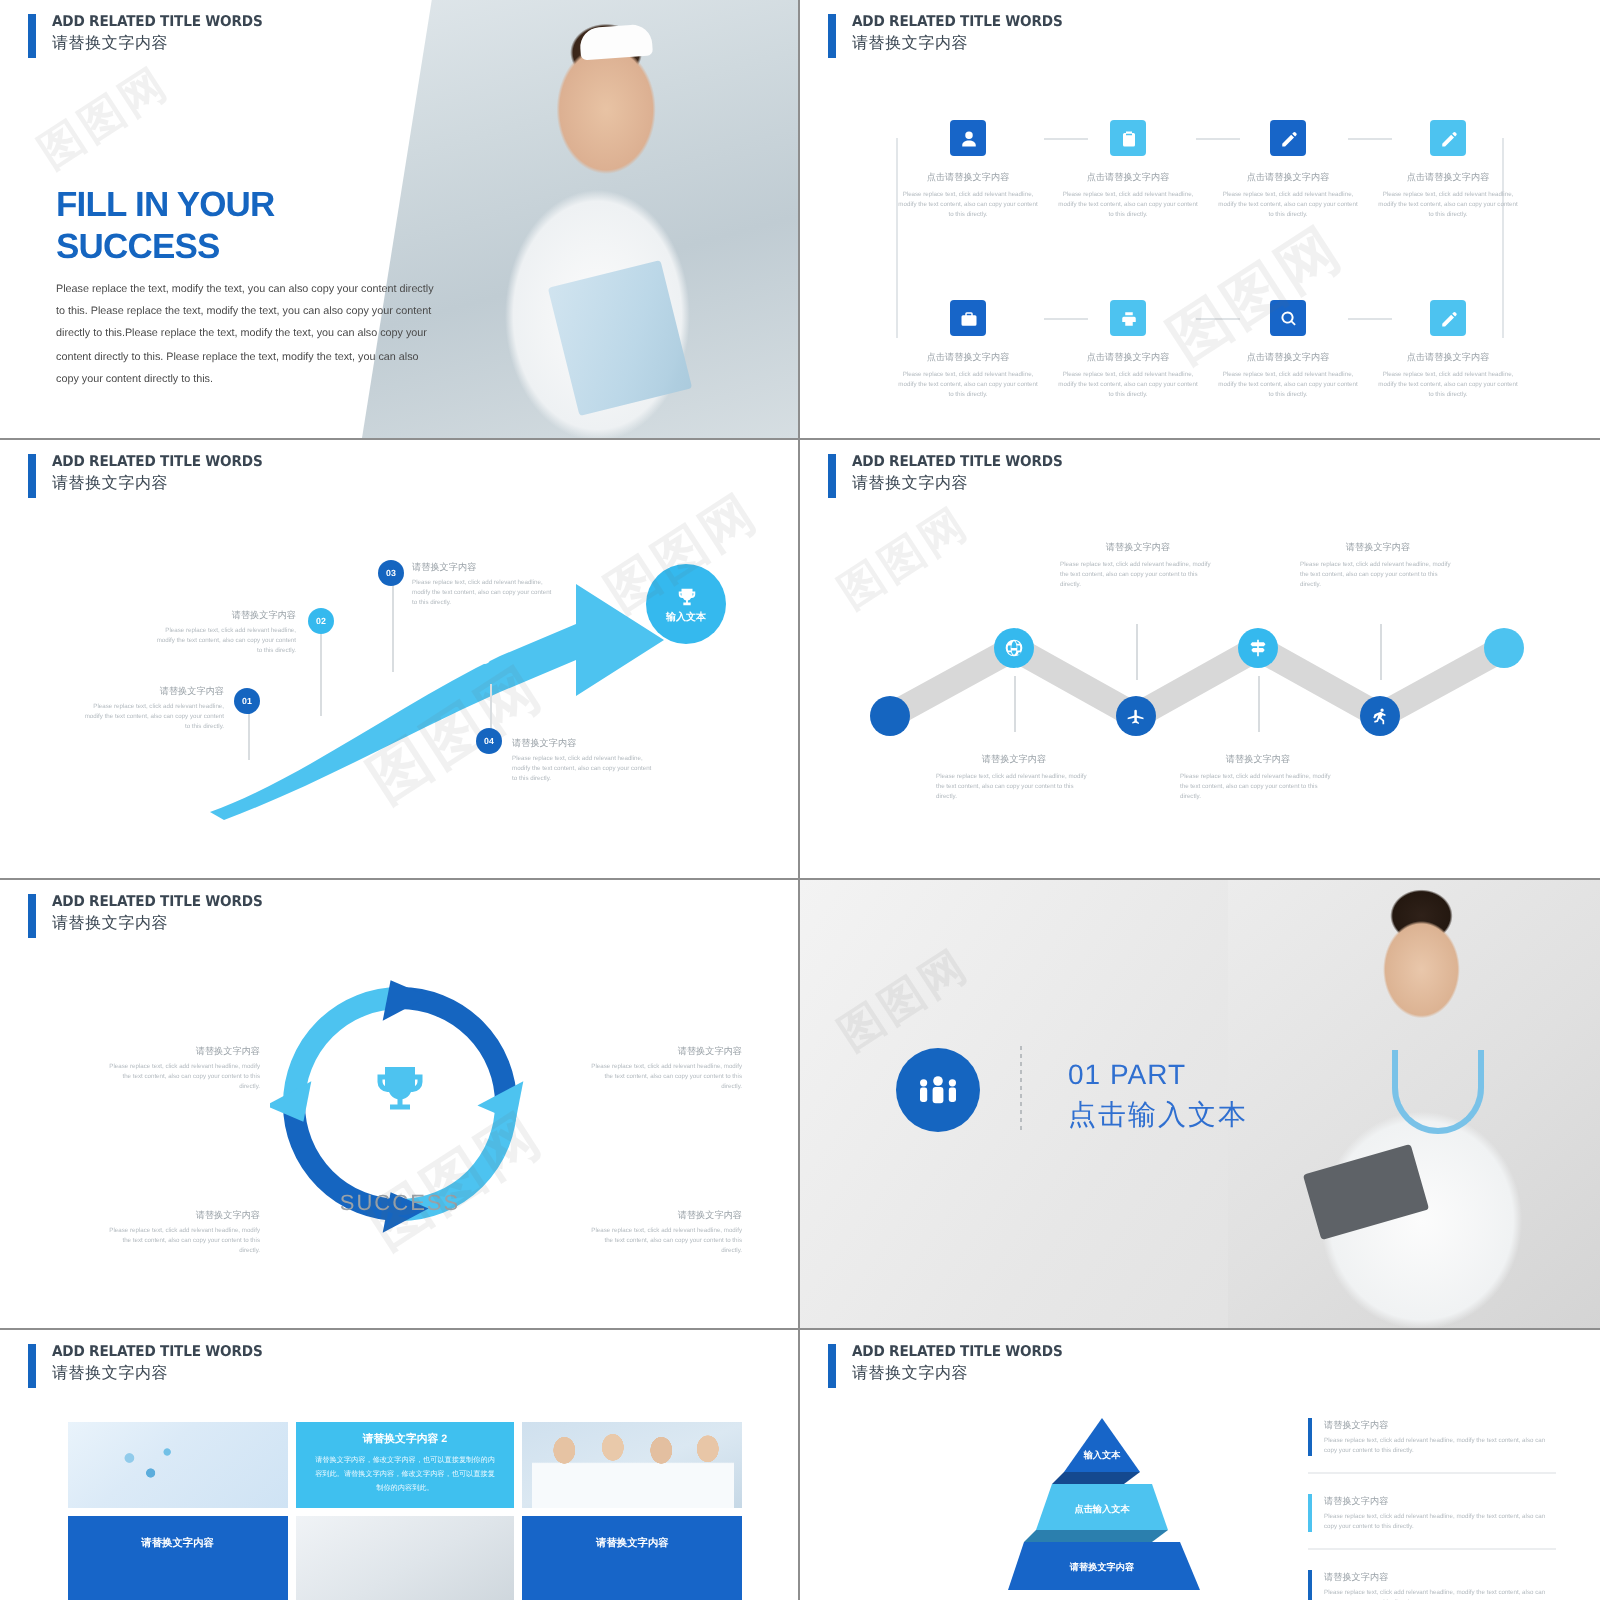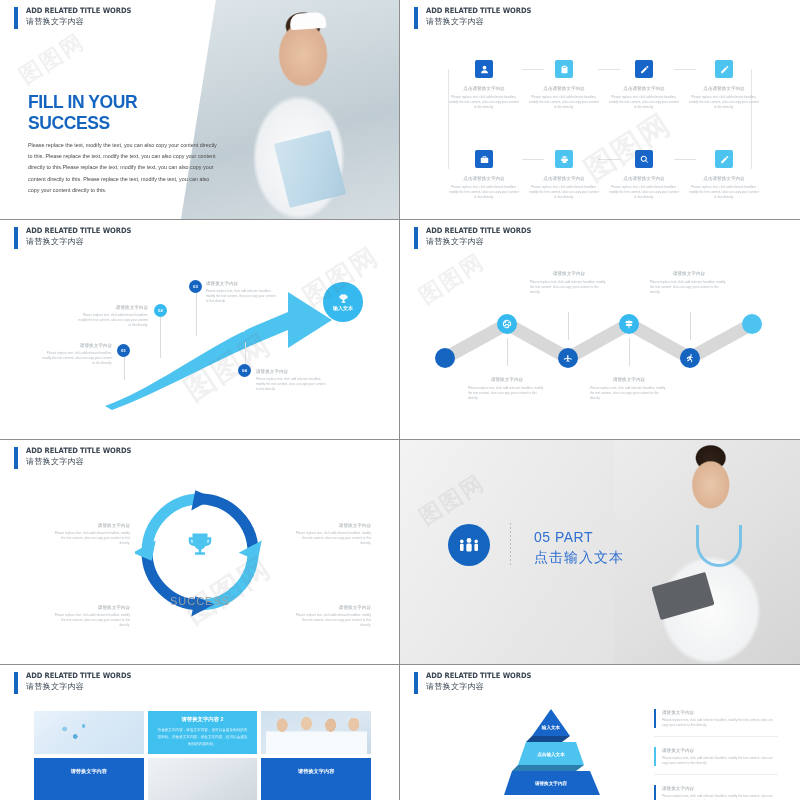--- a/index.html
+++ b/index.html
@@ -475,21 +475,21 @@
         <circle cx="8" cy="5" r="3"></circle>
           <rect x="5" y="9" width="6" height="12" rx="2"></rect>
         <circle cx="20" cy="3.5" r="4"></circle>
           <rect x="15.5" y="8.5" width="9" height="13.5" rx="2.5"></rect>
         <circle cx="32" cy="5" r="3"></circle>
           <rect x="29" y="9" width="6" height="12" rx="2"></rect>
       </svg>
     </div>
     <div class="s6-div"></div>
     <div class="s6-txt">
-      <div class="l1">05 PART</div>
+      <div class="l1">01 PART</div>
       <div class="l2">点击输入文本</div>
     </div>
     <div class="wm c">图图网</div>
   </div>
 
   <div class="slide row4">
     <div class="hdr">
       <div class="hdr-bar"></div>
       <div class="hdr-txt">
         <div class="hdr-en">ADD RELATED TITLE WORDS</div>

